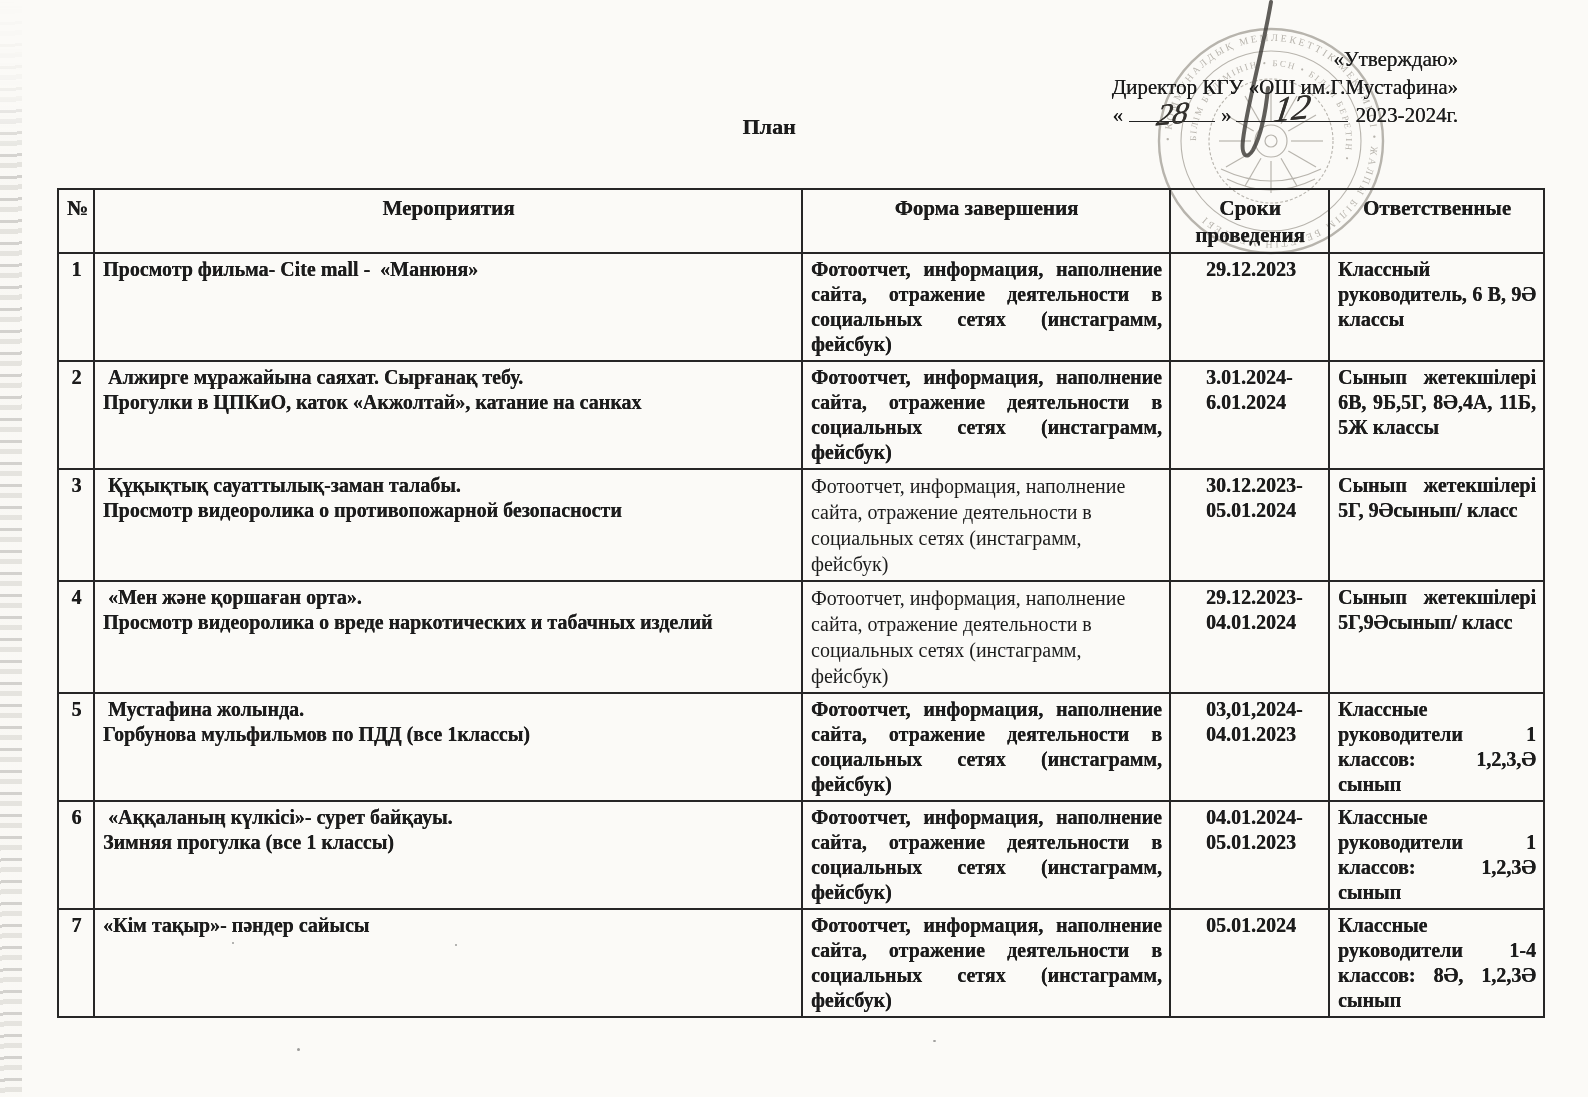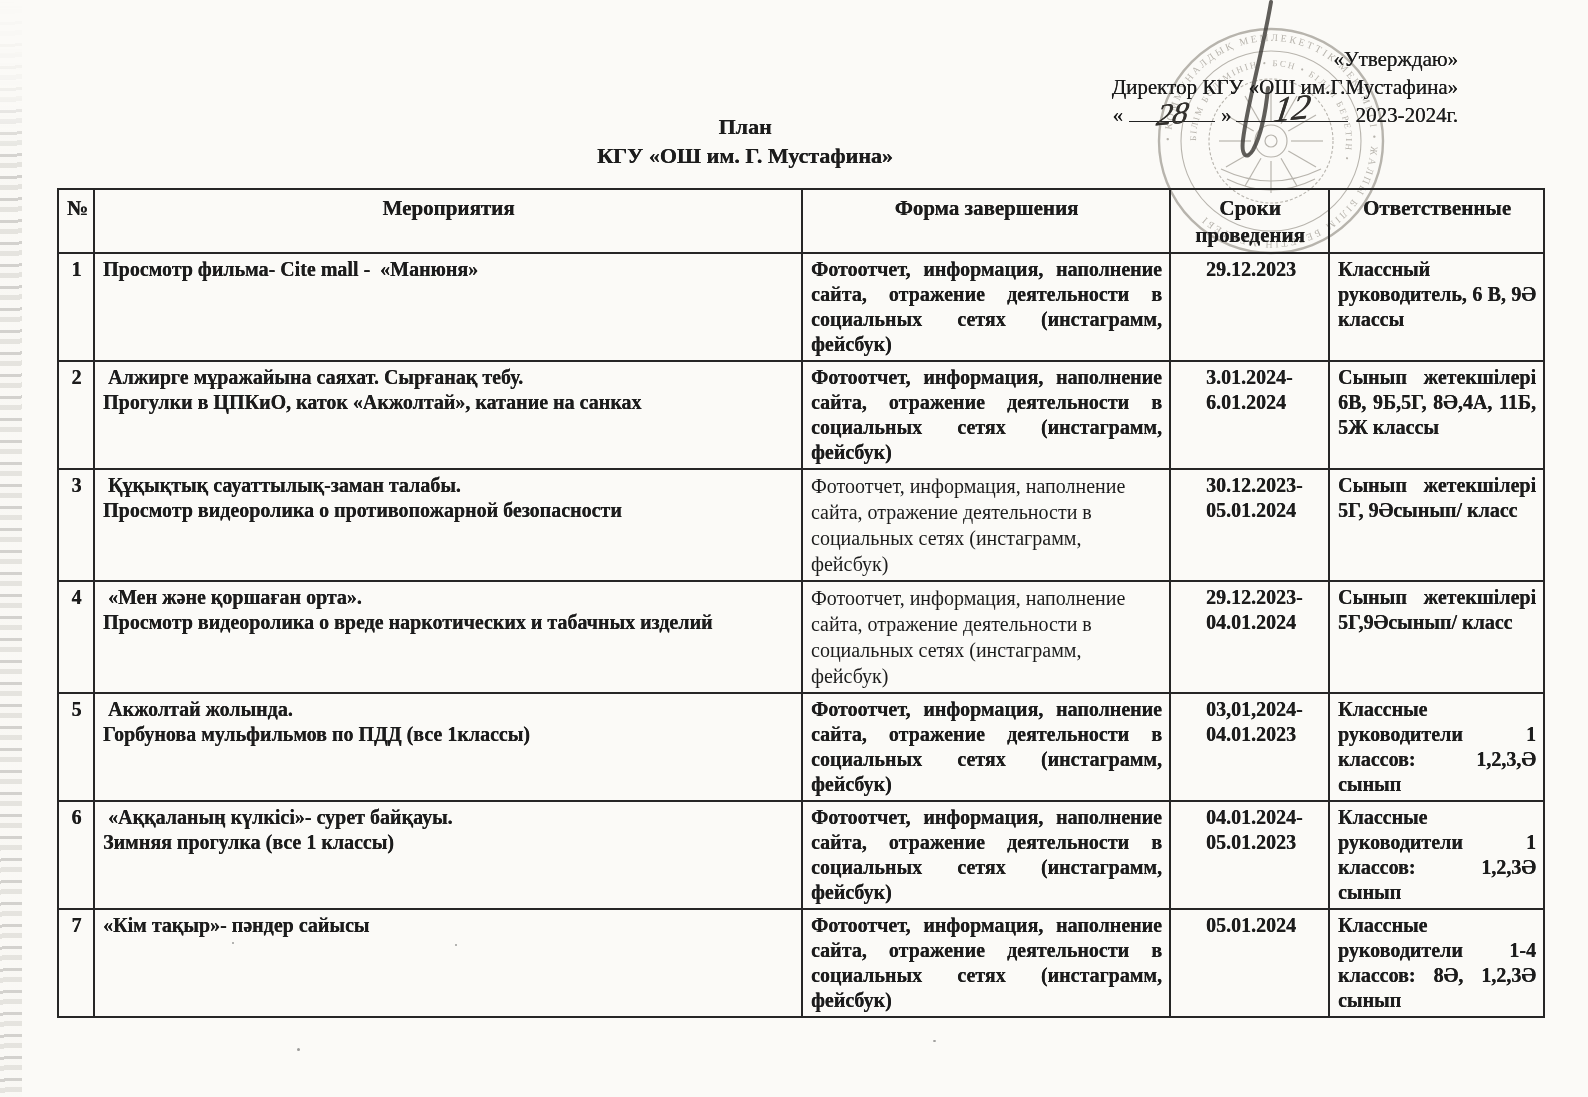--- a/index.html
+++ b/index.html
@@ -38,20 +38,21 @@
     display:inline-block;font-style:italic;font-size:31px;line-height:0;
     transform:skewX(-14deg) rotate(-6deg);color:#33312e;position:relative;top:2px;
     text-shadow:.4px 0 0 currentColor;
   }
   .hand-month{font-size:36px;top:-2px;}
   
   .title{
     position:absolute;top:112px;left:0;width:1490px;text-align:center;
     font-weight:bold;font-size:22px;line-height:29px;
     text-shadow:.3px 0 0 currentColor;
+    padding-left:24px;
   }
   
   table.plan{
     position:absolute;top:188px;left:57px;width:1486px;
     border-collapse:collapse;table-layout:fixed;
     font-size:20px;
   }
   table.plan th,table.plan td{
     border:2px solid #262626;
     padding:3px 7px 3px 8px;
@@ -129,21 +130,20 @@
   <div class="approval">
     <div class="a-line">«Утверждаю»</div>
     <div class="a-line">Директор  КГУ «ОШ им.Г.Мустафина»</div>
     <div class="a-line">
       <span>«</span><span class="blank blank-day"><span class="hand">28</span></span><span>»</span><span class="blank blank-month"><span class="hand hand-month">12</span></span><span>2023-2024г.</span>
     </div>
   </div>
 
   <div class="title">
     <div>План</div>
-    <div>КГУ «ОШ им. Г. Мустафина»</div>
   </div>
 
   <table class="plan">
     <colgroup>
       <col style="width:36px">
       <col style="width:708px">
       <col style="width:368px">
       <col style="width:159px">
       <col style="width:215px">
     </colgroup>
@@ -207,21 +207,21 @@
       <td class="dates">
             <div class="line">29.12.2023-</div>
             <div class="line">04.01.2024</div>
           </td>
       <td class="resp">Сынып жетекшілері 5Г,9Әсынып/ класс</td>
     </tr>
 
     <tr>
       <td class="num">5</td>
       <td class="event">
-            <div class="line"> Акжолтай жолында.</div>
+            <div class="line"> Мустафина жолында.</div>
             <div class="line">Горбунова мульфильмов по ПДД (все 1классы)</div>
           </td>
       <td class="form">Фотоотчет, информация, наполнение сайта, отражение деятельности в социальных сетях (инстаграмм, фейсбук)</td>
       <td class="dates">
             <div class="line">03,01,2024-</div>
             <div class="line">04.01.2023</div>
           </td>
       <td class="resp">Классные руководители 1 классов: 1,2,3,Ә сынып</td>
     </tr>
 

